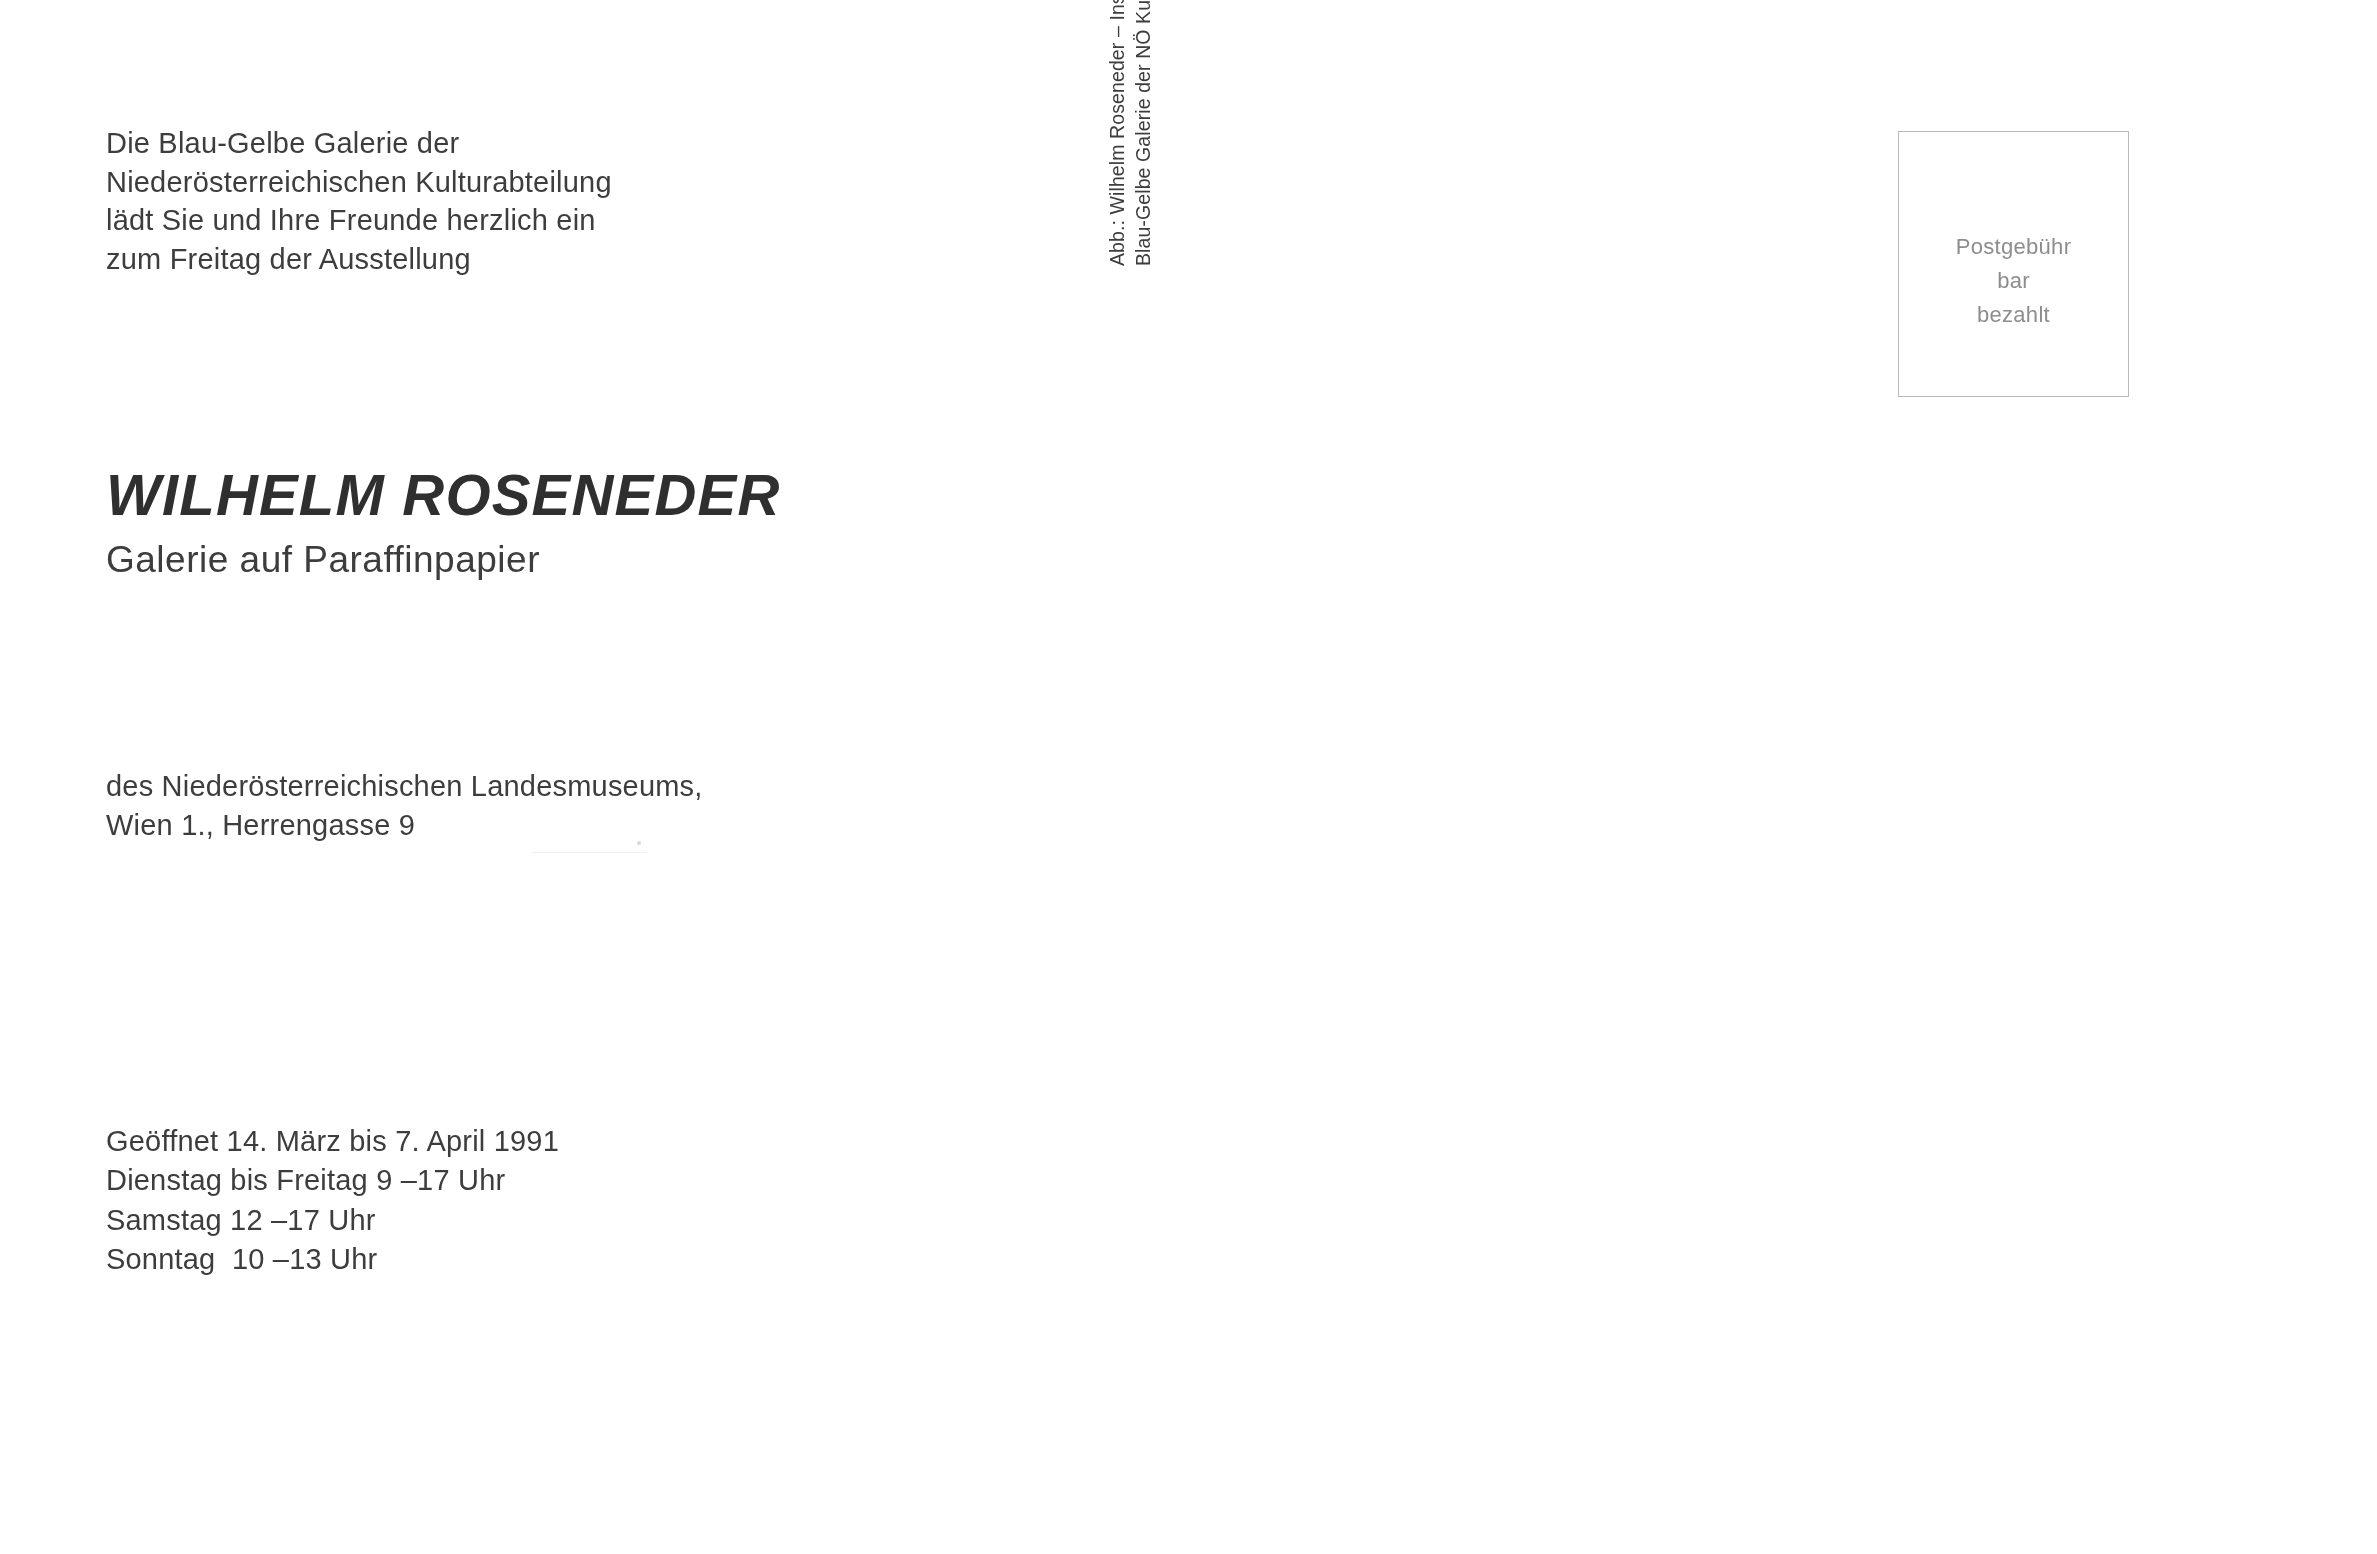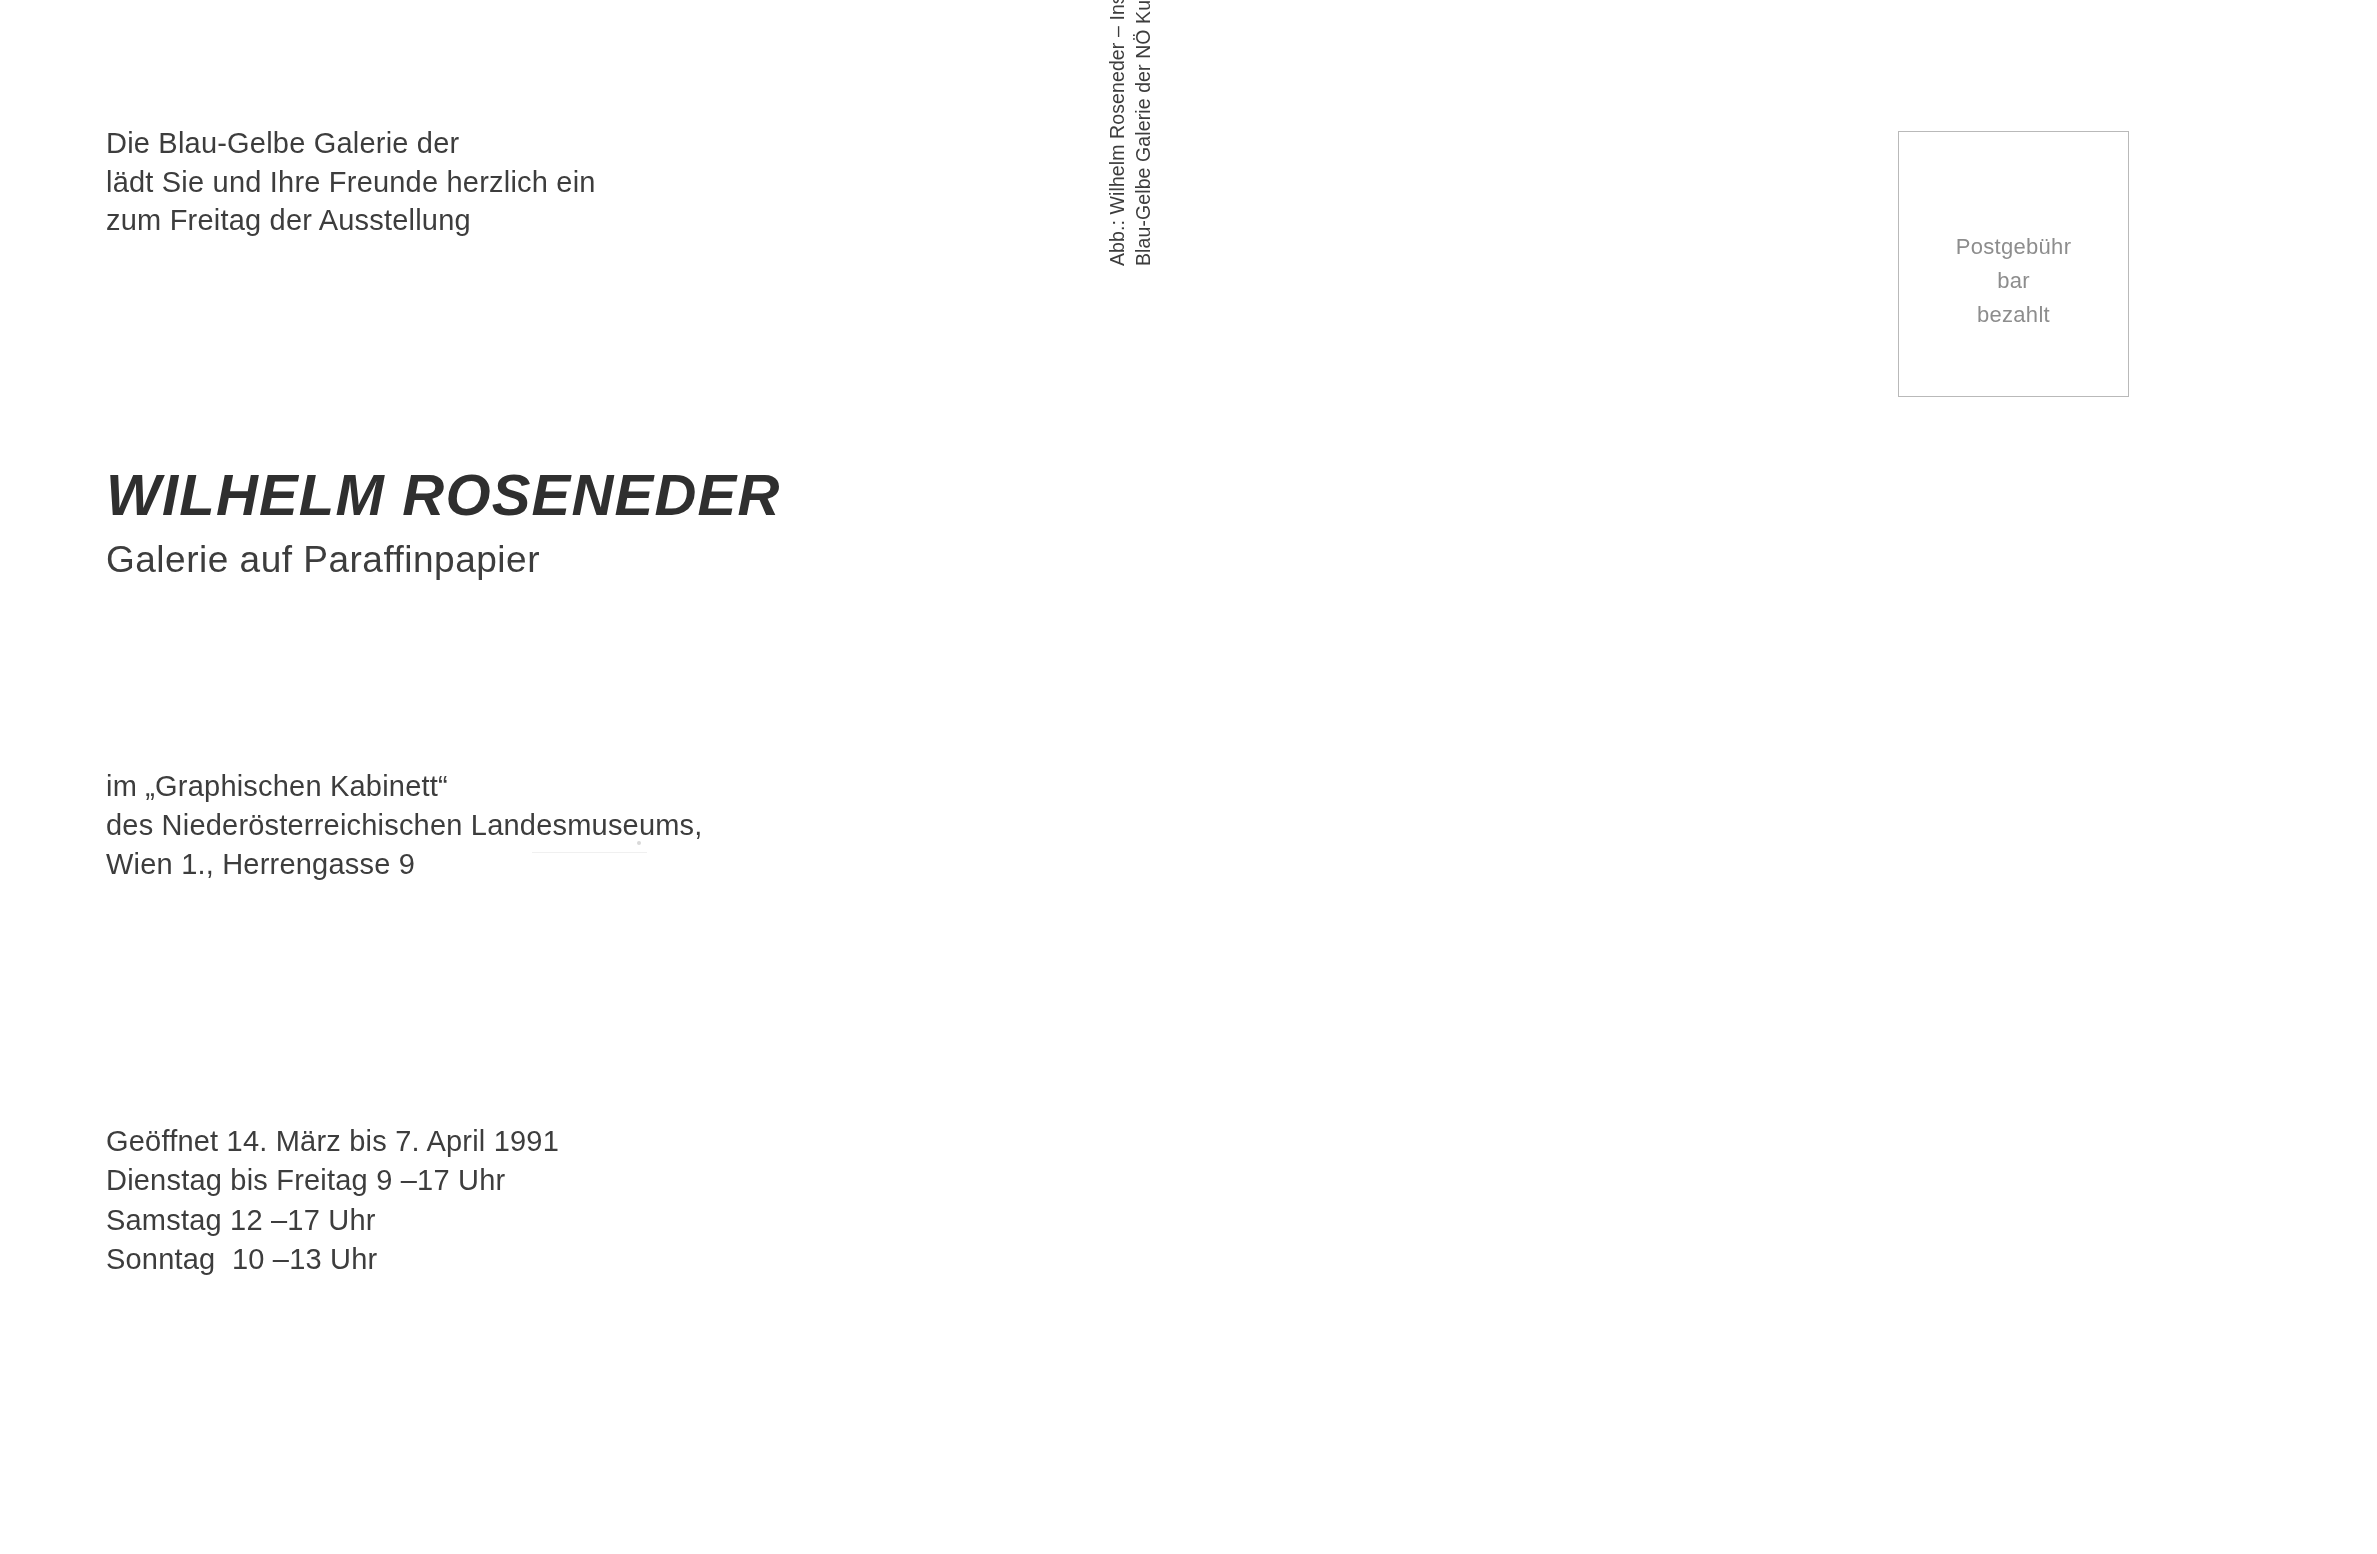--- a/index.html
+++ b/index.html
@@ -140,29 +140,29 @@
     background: #f0f0f0;
   }
 </style>
 </head>
 <body>
 
 <div class="postcard">
 
   <div class="invitation">
     <div class="line">Die Blau-Gelbe Galerie der</div>
+    <div class="line">Niederösterreichischen Kulturabteilung</div>
     <div class="line">lädt Sie und Ihre Freunde herzlich ein</div>
     <div class="line">zum Freitag der Ausstellung</div>
   </div>
 
   <div class="artist-name">WILHELM ROSENEDER</div>
   <div class="artist-subtitle">Galerie auf Paraffinpapier</div>
 
   <div class="venue">
-    <div class="line">im „Graphischen Kabinett“</div>
     <div class="line">des Niederösterreichischen Landesmuseums,</div>
     <div class="line">Wien 1., Herrengasse 9</div>
   </div>
 
   <div class="faint-rule"></div>
   <div class="faint-dot"></div>
 
   <div class="hours">
     <div class="line">Geöffnet 14. März bis 7. April 1991</div>
     <div class="line">Dienstag bis Freitag 9 –17 Uhr</div>

